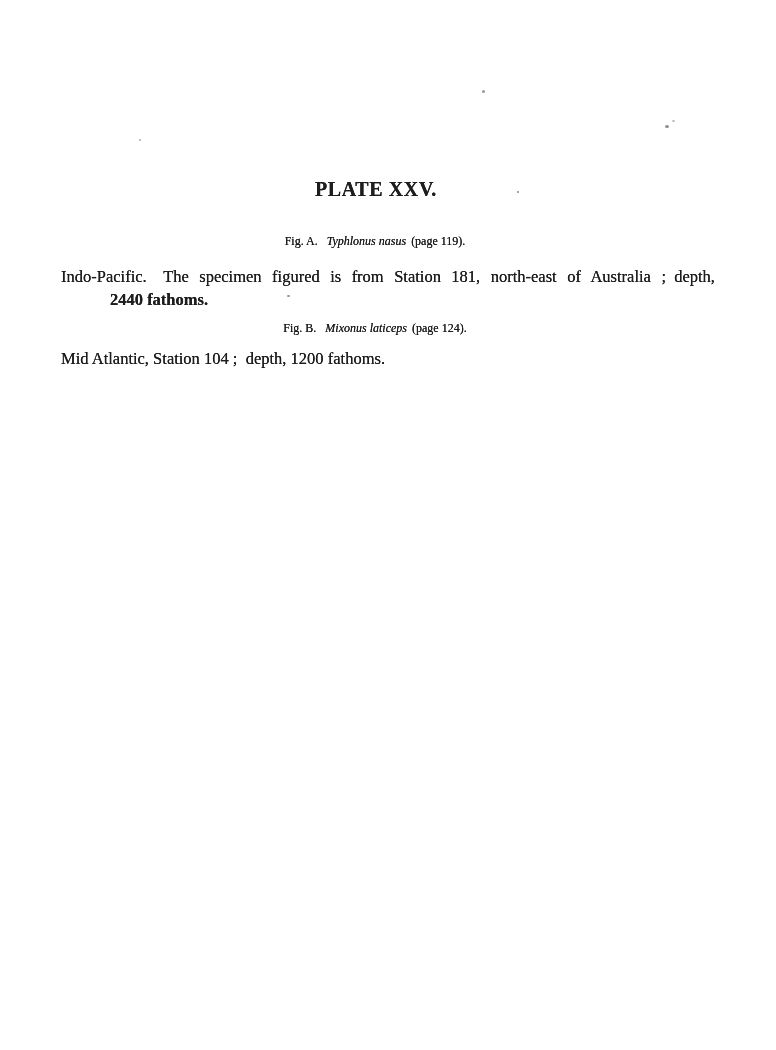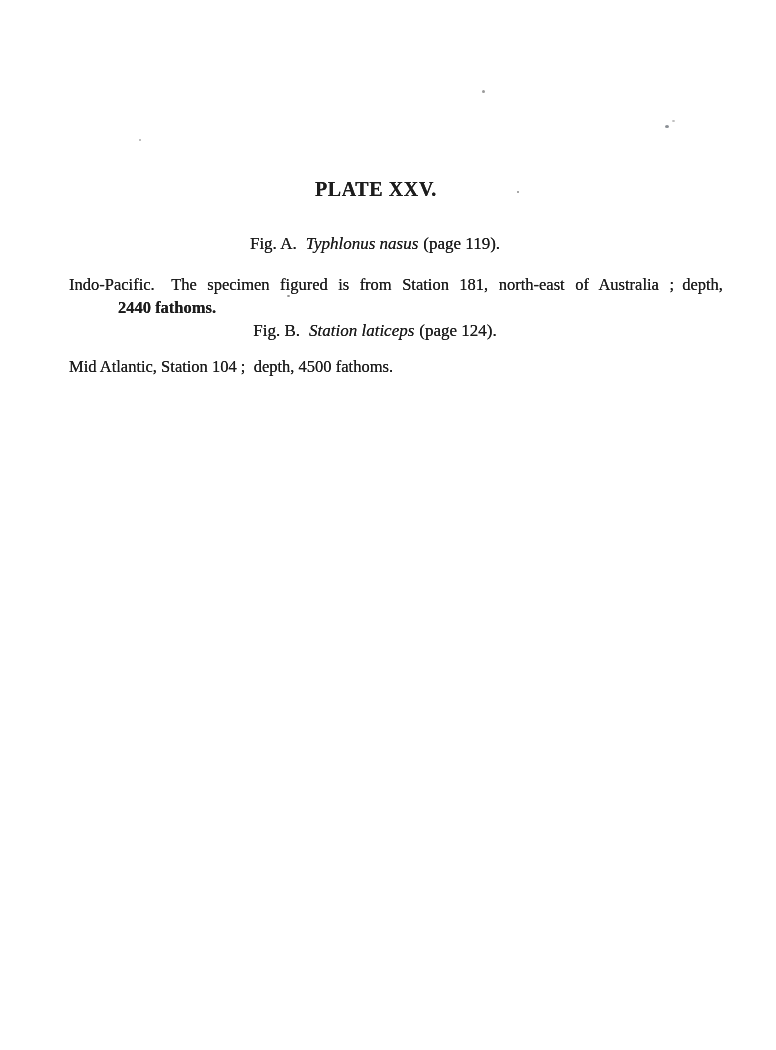--- a/index.html
+++ b/index.html
@@ -28,30 +28,30 @@
     font-size: 20px;
     font-weight: bold;
     letter-spacing: 0.6px;
     line-height: 1.2;
   }
   .fig-caption {
     position: absolute;
     left: 0;
     right: 26px;
     text-align: center;
-    font-size: 17px;
+    font-size: 12px;
     line-height: 1.2;
   }
   .fig-caption--a { top: 234px; }
   .fig-caption--b { top: 321px; }
   .fig-label  { margin-right: 9px; }
   .fig-species { font-style: italic; margin-right: 5px; }
   .para {
     position: absolute;
-    margin: 8px;
+    margin: 0;
     font-size: 16.5px;
     line-height: 1.2;
     white-space: pre-wrap;
   }
   .para--a1 {
     top: 267px;
     left: 61px;
     width: 654px;
     text-align: justify;
     text-align-last: justify;
@@ -75,23 +75,23 @@
 <div class="page">
 
   <h1 class="plate-title">PLATE XXV.</h1>
 
   <div class="fig-caption fig-caption--a"><span class="fig-label">Fig. A.</span><span class="fig-species">Typhlonus nasus</span><span class="fig-pageref">(page 119).</span></div>
 
   <p class="para para--a1">Indo-Pacific. The specimen figured is from Station 181, north-east of Australia ; depth,</p>
 
   <p class="para para--a2">2440 fathoms.</p>
 
-  <div class="fig-caption fig-caption--b"><span class="fig-label">Fig. B.</span><span class="fig-species">Station laticeps</span><span class="fig-pageref">(page 124).</span></div>
+  <div class="fig-caption fig-caption--b"><span class="fig-label">Fig. B.</span><span class="fig-species">Mixonus laticeps</span><span class="fig-pageref">(page 124).</span></div>
 
-  <p class="para para--b1">Mid Atlantic, Station 104 ; depth, 4500 fathoms.</p>
+  <p class="para para--b1">Mid Atlantic, Station 104 ; depth, 1200 fathoms.</p>
 
   <div class="speck speck--1"></div>
   <div class="speck speck--2"></div>
   <div class="speck speck--3"></div>
   <div class="speck speck--4"></div>
   <div class="speck speck--5"></div>
   <div class="speck speck--6"></div>
 
 </div>
 

